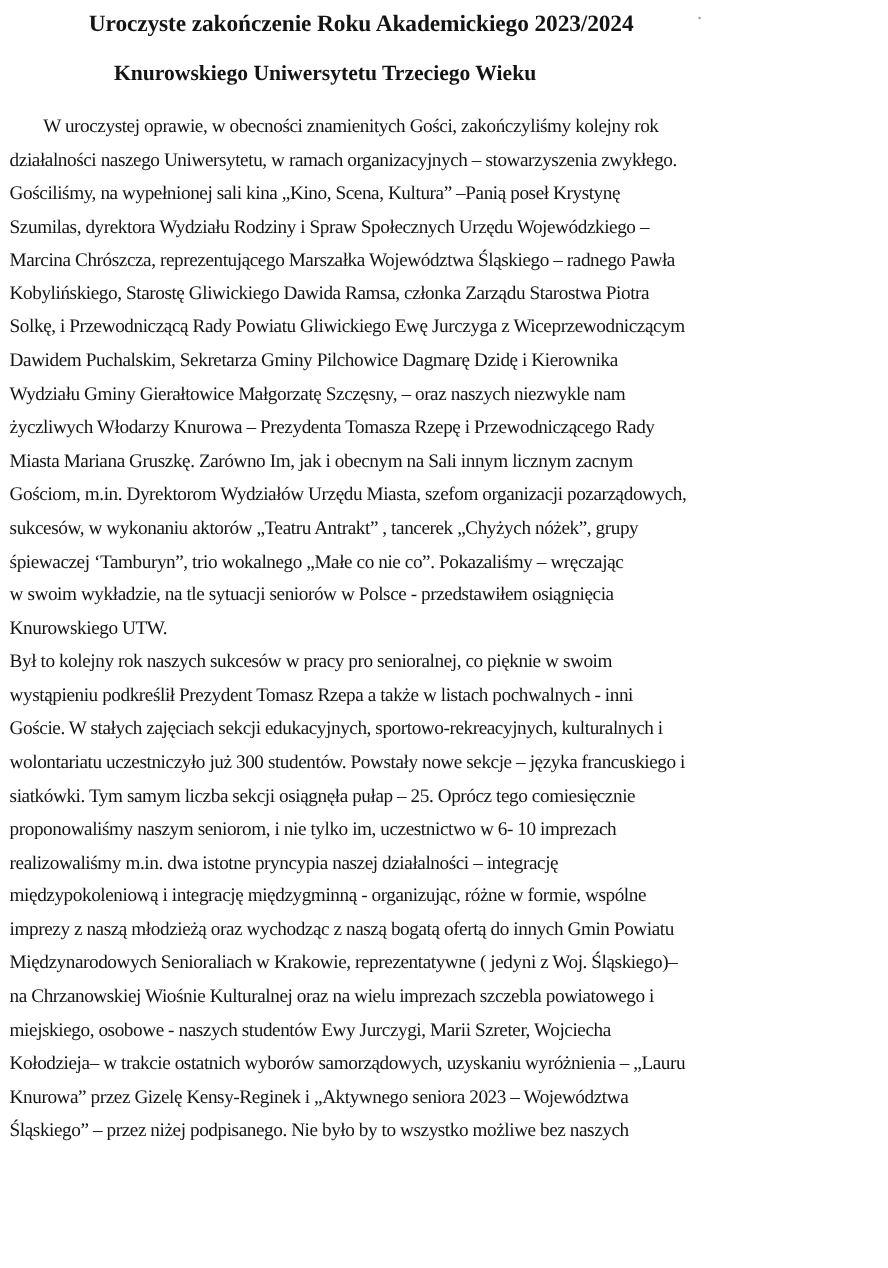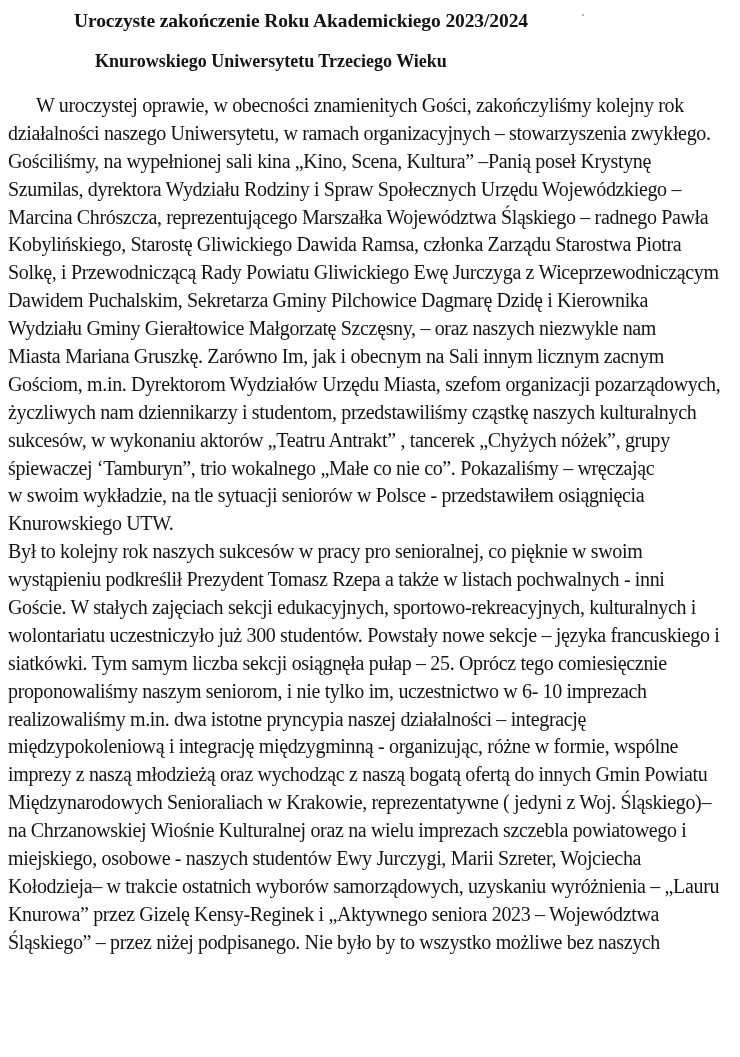--- a/index.html
+++ b/index.html
@@ -4,21 +4,21 @@
 <style>
   html, body { margin: 0; padding: 0; background: #ffffff; }
   body { width: 740px; height: 1057px; overflow: hidden; position: relative;
          font-family: "Liberation Serif", "DejaVu Serif", serif; color: #141414; }
   .page { position: absolute; left: 0; top: 0; width: 740px; height: 1057px; }
   .title1 { position: absolute; left: 74px; top: 10px; font-weight: bold; font-size: 19.5px;
             letter-spacing: -0.1px; white-space: nowrap; }
   .title2 { position: absolute; left: 95px; top: 51px; font-weight: bold; font-size: 18px;
             white-space: nowrap; }
   .body { position: absolute; left: 8px; top: 92px; width: 730px; }
-  .line { height: 27.9px; line-height: 27.9px; font-size: 20px; white-space: nowrap;
+  .line { height: 27.9px; line-height: 27.9px; font-size: 16px; white-space: nowrap;
           letter-spacing: -0.35px; }
   .line.indent { padding-left: 28px; }
   .dot { position: absolute; left: 582px; top: 14px; width: 2px; height: 2px; background: #999; border-radius: 1px; }
 </style>
 </head>
 <body>
 
 <div class="page">
   <span class="dot"></span>
   <div class="title1">Uroczyste zakończenie Roku Akademickiego 2023/2024</div>
@@ -26,23 +26,23 @@
   <div class="body">
     <div class="line indent">W uroczystej oprawie, w obecności znamienitych Gości, zakończyliśmy kolejny rok</div>
     <div class="line">działalności naszego Uniwersytetu, w ramach organizacyjnych – stowarzyszenia zwykłego.</div>
     <div class="line">Gościliśmy, na wypełnionej sali kina „Kino, Scena, Kultura” –Panią poseł Krystynę</div>
     <div class="line">Szumilas, dyrektora Wydziału Rodziny i Spraw Społecznych Urzędu Wojewódzkiego –</div>
     <div class="line">Marcina Chrószcza, reprezentującego Marszałka Województwa Śląskiego – radnego Pawła</div>
     <div class="line">Kobylińskiego, Starostę Gliwickiego Dawida Ramsa, członka Zarządu Starostwa Piotra</div>
     <div class="line">Solkę,  i Przewodniczącą Rady Powiatu Gliwickiego Ewę Jurczyga z Wiceprzewodniczącym</div>
     <div class="line">Dawidem Puchalskim,  Sekretarza Gminy Pilchowice Dagmarę Dzidę i Kierownika</div>
     <div class="line">Wydziału Gminy Gierałtowice Małgorzatę Szczęsny, – oraz naszych niezwykle nam</div>
+    <div class="line">życzliwych Włodarzy Knurowa – Prezydenta Tomasza Rzepę i Przewodniczącego Rady</div>
     <div class="line">Miasta Mariana Gruszkę. Zarówno Im, jak i obecnym na Sali innym licznym zacnym</div>
     <div class="line">Gościom, m.in. Dyrektorom Wydziałów Urzędu Miasta, szefom organizacji pozarządowych,</div>
-    <div class="line">życzliwych nam dziennikarzy i studentom, przedstawiliśmy cząstkę naszych kulturalnych</div>
     <div class="line">sukcesów, w wykonaniu aktorów „Teatru Antrakt” , tancerek „Chyżych nóżek”, grupy</div>
     <div class="line">śpiewaczej ‘Tamburyn”, trio wokalnego „Małe co nie co”. Pokazaliśmy – wręczając</div>
     <div class="line">w swoim wykładzie, na tle sytuacji seniorów w Polsce - przedstawiłem osiągnięcia</div>
     <div class="line">Knurowskiego UTW.</div>
     <div class="line">Był to kolejny rok naszych sukcesów w pracy pro senioralnej, co pięknie w swoim</div>
     <div class="line">wystąpieniu podkreślił Prezydent Tomasz Rzepa a także w listach pochwalnych - inni</div>
     <div class="line">Goście. W stałych zajęciach sekcji edukacyjnych, sportowo-rekreacyjnych, kulturalnych i</div>
     <div class="line">wolontariatu uczestniczyło już 300 studentów. Powstały nowe sekcje – języka francuskiego i</div>
     <div class="line">siatkówki. Tym samym liczba sekcji osiągnęła pułap – 25.  Oprócz tego comiesięcznie</div>
     <div class="line">proponowaliśmy naszym seniorom, i nie tylko im, uczestnictwo w 6- 10 imprezach</div>

